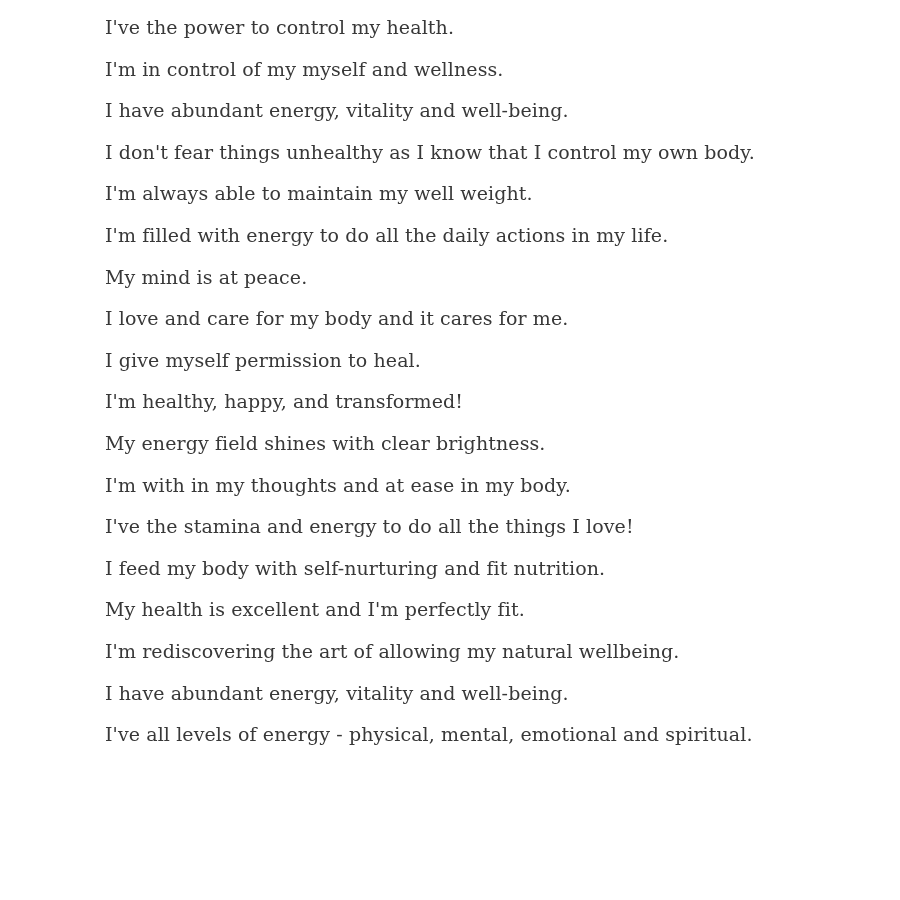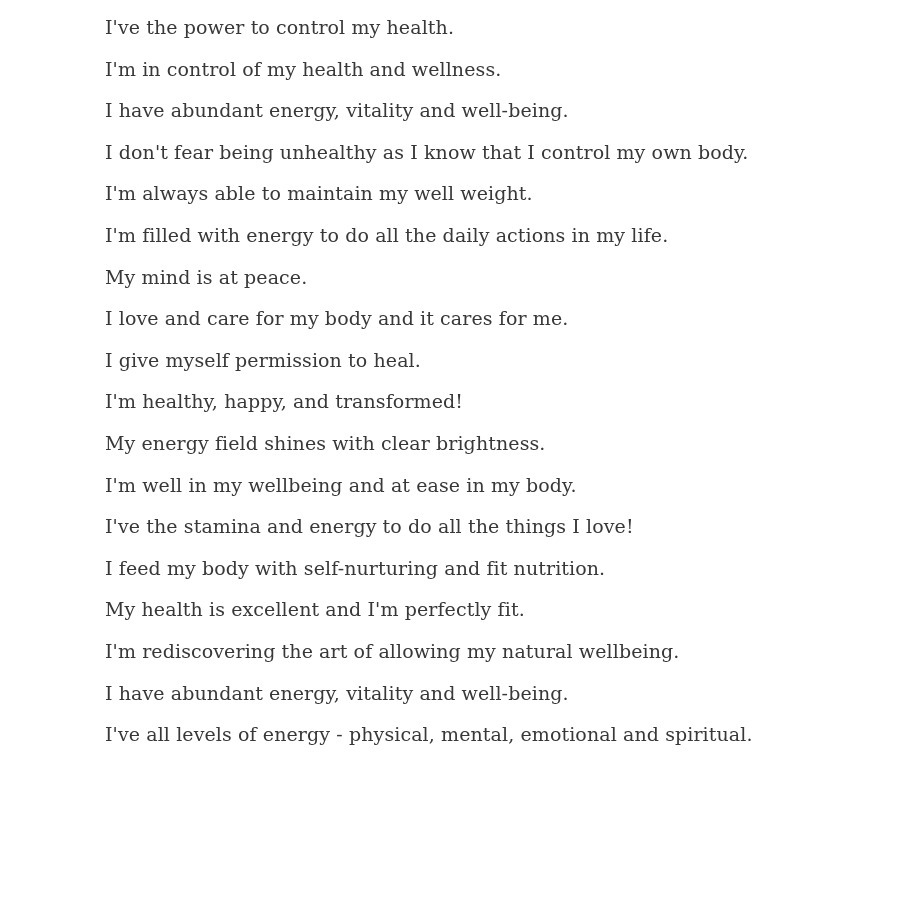--- a/index.html
+++ b/index.html
@@ -25,30 +25,30 @@
     color: #383838;
     letter-spacing: 0.1px;
     white-space: nowrap;
   }
 </style>
 </head>
 <body>
 
 <div class="page">
   <p class="affirmation">I've the power to control my health.</p>
-  <p class="affirmation">I'm in control of my health and wellness.</p>
+  <p class="affirmation">I'm in control of my myself and wellness.</p>
   <p class="affirmation">I have abundant energy, vitality and well-being.</p>
-  <p class="affirmation">I don't fear being unhealthy as I know that I control my own body.</p>
+  <p class="affirmation">I don't fear things unhealthy as I know that I control my own body.</p>
   <p class="affirmation">I'm always able to maintain my well weight.</p>
   <p class="affirmation">I'm filled with energy to do all the daily actions in my life.</p>
   <p class="affirmation">My mind is at peace.</p>
   <p class="affirmation">I love and care for my body and it cares for me.</p>
   <p class="affirmation">I give myself permission to heal.</p>
   <p class="affirmation">I'm healthy, happy, and transformed!</p>
   <p class="affirmation">My energy field shines with clear brightness.</p>
-  <p class="affirmation">I'm well in my wellbeing and at ease in my body.</p>
+  <p class="affirmation">I'm with in my thoughts and at ease in my body.</p>
   <p class="affirmation">I've the stamina and energy to do all the things I love!</p>
   <p class="affirmation">I feed my body with self-nurturing and fit nutrition.</p>
   <p class="affirmation">My health is excellent and I'm perfectly fit.</p>
   <p class="affirmation">I'm rediscovering the art of allowing my natural wellbeing.</p>
   <p class="affirmation">I have abundant energy, vitality and well-being.</p>
   <p class="affirmation">I've all levels of energy - physical, mental, emotional and spiritual.</p>
 </div>
 
 </body></html>

